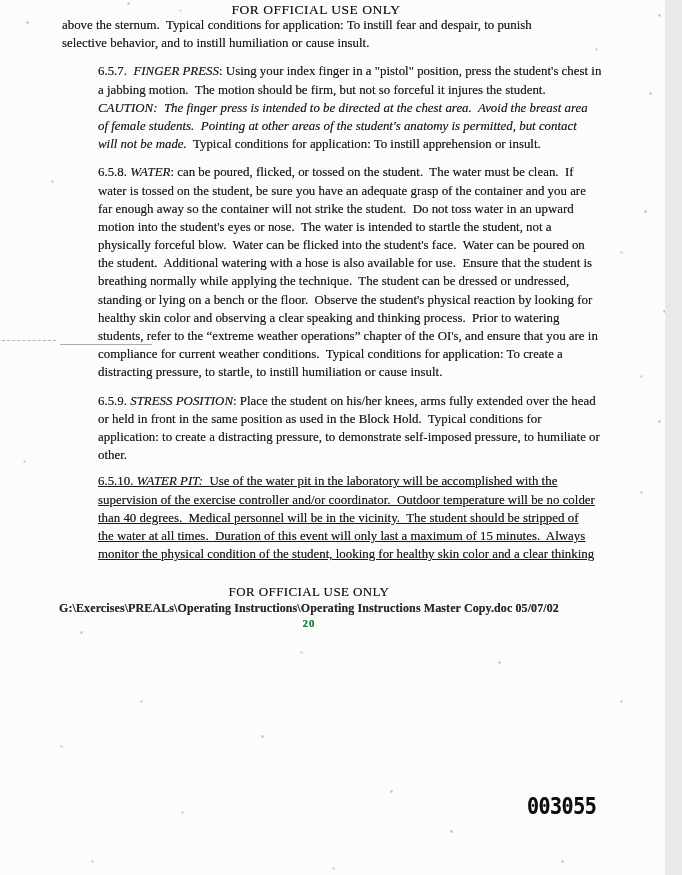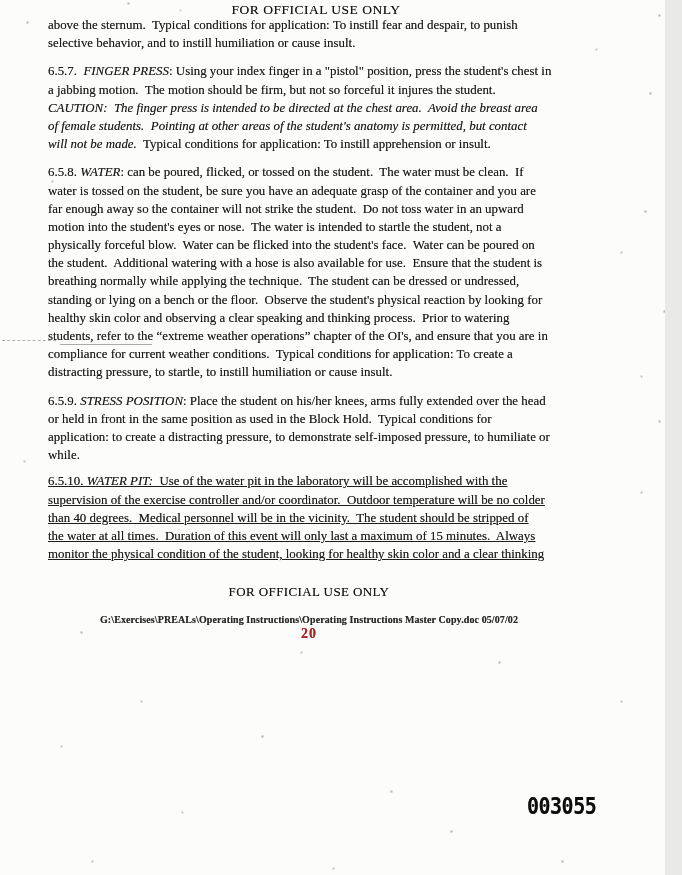--- a/index.html
+++ b/index.html
@@ -12,42 +12,42 @@
     overflow:hidden;
     text-shadow:0 0 .35px rgba(10,10,10,.55);
   }
   .banner{
     position:absolute;top:2px;left:0;width:632px;
     text-align:center;
     font-size:13.5px;letter-spacing:.5px;
     color:#161616;
   }
   .doc-body{
-    position:absolute;top:16px;left:48px;width:540px;
+    position:absolute;top:16px;left:62px;width:540px;
   }
   .para{margin:0;}
-  .para + .para{margin-top:10px;}
+  .para + .para{margin-top:10px;margin-left:36px;}
   .para:nth-child(5){margin-top:8px;text-decoration:underline;}
   .line{
     white-space:pre;
     font-size:12.9px;
     line-height:18.2px;
     height:18.2px;
   }
   .it{font-style:italic;}
   .footer{
     position:absolute;top:584px;left:0;width:618px;
     text-align:center;
   }
   .footer-banner{font-size:13px;letter-spacing:.4px;color:#161616;}
   .footer-path{
-    font-size:10px;font-weight:bold;letter-spacing:.1px;
-    color:#2a2a2a;margin-top:14px;
+    font-size:12px;font-weight:bold;letter-spacing:.1px;
+    color:#2a2a2a;margin-top:1px;
   }
-  .footer-pagenum{font-size:14px;font-weight:bold;color:#b91c1c;margin-top:1px;letter-spacing:1px;}
+  .footer-pagenum{font-size:11px;font-weight:bold;color:#15803d;margin-top:1px;letter-spacing:1px;}
   .stamp{
     position:absolute;left:527px;top:792px;
     font-family:"DejaVu Sans Mono","Liberation Mono",monospace;
     font-weight:bold;font-size:20px;letter-spacing:-.5px;
     color:#0d0d0d;
     transform:scaleY(1.18);transform-origin:top left;
   }
   .artifact-dash{
     position:absolute;left:2px;top:340px;width:54px;height:0;
     border-top:1px dashed #9a9a9a;opacity:.75;
@@ -101,21 +101,21 @@
         <div class="line"><span>standing or lying on a bench or the floor.  Observe the student's physical reaction by looking for</span></div>
         <div class="line"><span>healthy skin color and observing a clear speaking and thinking process.  Prior to watering</span></div>
         <div class="line"><span>students, refer to the “extreme weather operations” chapter of the OI's, and ensure that you are in</span></div>
         <div class="line"><span>compliance for current weather conditions.  Typical conditions for application: To create a</span></div>
         <div class="line"><span>distracting pressure, to startle, to instill humiliation or cause insult.</span></div>
       </div>
       <div class="para">
         <div class="line"><span>6.5.9. </span><span class="it">STRESS POSITION</span><span>: Place the student on his/her knees, arms fully extended over the head</span></div>
         <div class="line"><span>or held in front in the same position as used in the Block Hold.  Typical conditions for</span></div>
         <div class="line"><span>application: to create a distracting pressure, to demonstrate self-imposed pressure, to humiliate or</span></div>
-        <div class="line"><span>while.</span></div>
+        <div class="line"><span>other.</span></div>
       </div>
       <div class="para">
         <div class="line"><span>6.5.10. </span><span class="it">WATER PIT:</span><span>  Use of the water pit in the laboratory will be accomplished with the</span></div>
         <div class="line"><span>supervision of the exercise controller and/or coordinator.  Outdoor temperature will be no colder</span></div>
         <div class="line"><span>than 40 degrees.  Medical personnel will be in the vicinity.  The student should be stripped of</span></div>
         <div class="line"><span>the water at all times.  Duration of this event will only last a maximum of 15 minutes.  Always</span></div>
         <div class="line"><span>monitor the physical condition of the student, looking for healthy skin color and a clear thinking</span></div>
       </div>
     </div>
 

